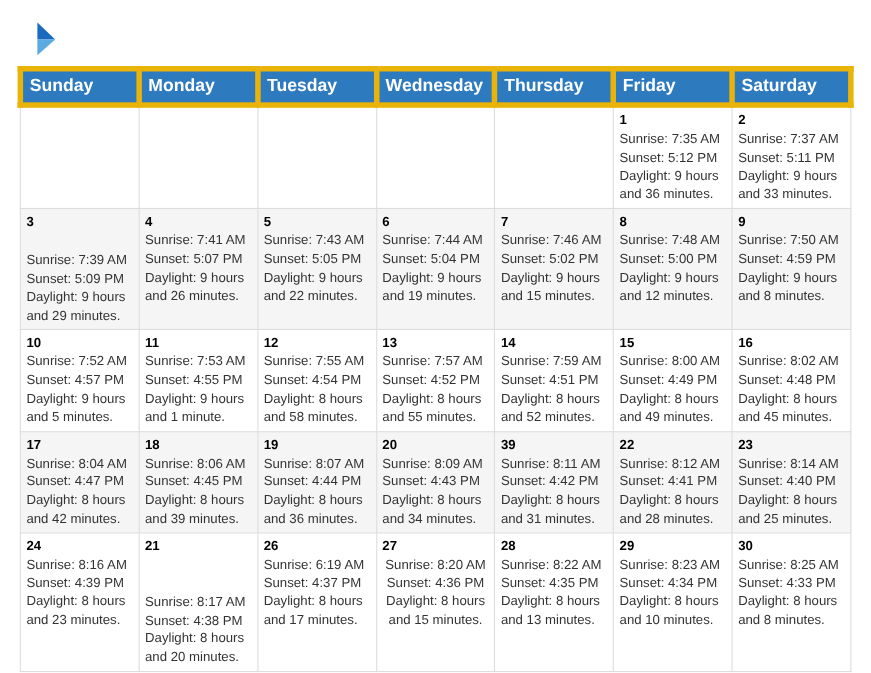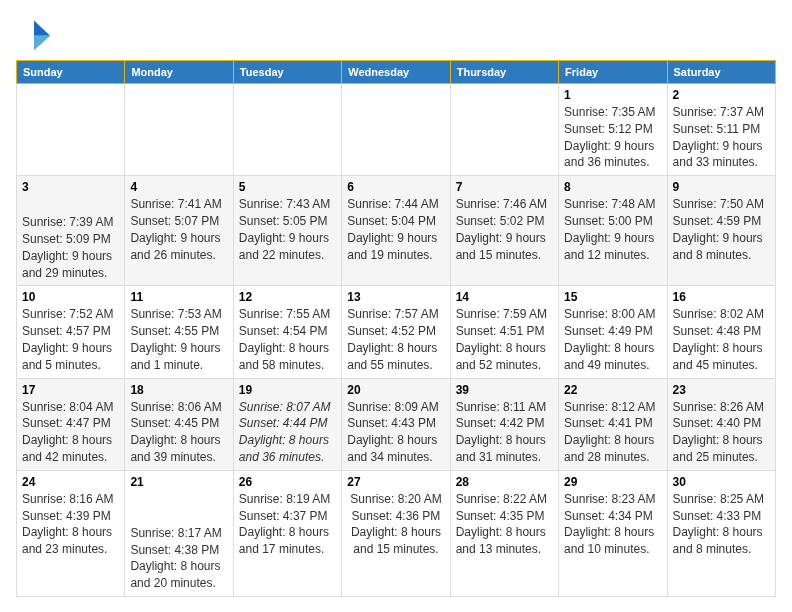--- a/index.html
+++ b/index.html
@@ -55,22 +55,22 @@
     .calendar {
       width: 100%;
       border-collapse: collapse;
       font-size: 11px;
     }
     .calendar th {
       background-color: #2e7abf;
       color: #fff;
       text-align: left;
       padding: 5px 6px;
-      font-size: 11px;
-      border: 1px solid #eab308;
+      font-size: 16px;
+      border: 5px solid #eab308;
     }
     .calendar td {
       vertical-align: top;
       border: 1px solid #ddd;
       padding: 4px 5px;
       width: calc(100% / 7);
       height: 80px;
       background: #fff;
     }
     .calendar tr:nth-child(even) td {
@@ -257,21 +257,21 @@
         </td>
         <td>
           <span class="day-num">18</span>
           <div class="day-info" style="white-space: pre-line;">Sunrise: 8:06 AM
 Sunset: 4:45 PM
 Daylight: 8 hours
 and 39 minutes.</div>
         </td>
         <td>
           <span class="day-num">19</span>
-          <div class="day-info" style="white-space: pre-line; font-style: italic;">Sunrise: 8:07 AM
+          <div class="day-info" style="white-space: pre-line;">Sunrise: 8:07 AM
 Sunset: 4:44 PM
 Daylight: 8 hours
 and 36 minutes.</div>
         </td>
         <td>
           <span class="day-num">20</span>
           <div class="day-info" style="white-space: pre-line;">Sunrise: 8:09 AM
 Sunset: 4:43 PM
 Daylight: 8 hours
 and 34 minutes.</div>
@@ -285,21 +285,21 @@
         </td>
         <td>
           <span class="day-num">22</span>
           <div class="day-info" style="white-space: pre-line;">Sunrise: 8:12 AM
 Sunset: 4:41 PM
 Daylight: 8 hours
 and 28 minutes.</div>
         </td>
         <td>
           <span class="day-num">23</span>
-          <div class="day-info" style="white-space: pre-line;">Sunrise: 8:26 AM
+          <div class="day-info" style="white-space: pre-line;">Sunrise: 8:14 AM
 Sunset: 4:40 PM
 Daylight: 8 hours
 and 25 minutes.</div>
         </td>
       </tr>
       <tr>
         <td>
           <span class="day-num">24</span>
           <div class="day-info" style="white-space: pre-line;">Sunrise: 8:16 AM
 Sunset: 4:39 PM
@@ -308,21 +308,21 @@
         </td>
         <td>
           <span class="day-num">21</span>
           <div class="day-info" style="white-space: pre-line; margin-top: 36px;">Sunrise: 8:17 AM
 Sunset: 4:38 PM
 Daylight: 8 hours
 and 20 minutes.</div>
         </td>
         <td>
           <span class="day-num">26</span>
-          <div class="day-info" style="white-space: pre-line;">Sunrise: 8:19 AM
+          <div class="day-info" style="white-space: pre-line;">Sunrise: 6:19 AM
 Sunset: 4:37 PM
 Daylight: 8 hours
 and 17 minutes.</div>
         </td>
         <td>
           <span class="day-num">27</span>
           <div class="day-info" style="white-space: pre-line; text-align: center;">Sunrise: 8:20 AM
 Sunset: 4:36 PM
 Daylight: 8 hours
 and 15 minutes.</div>

